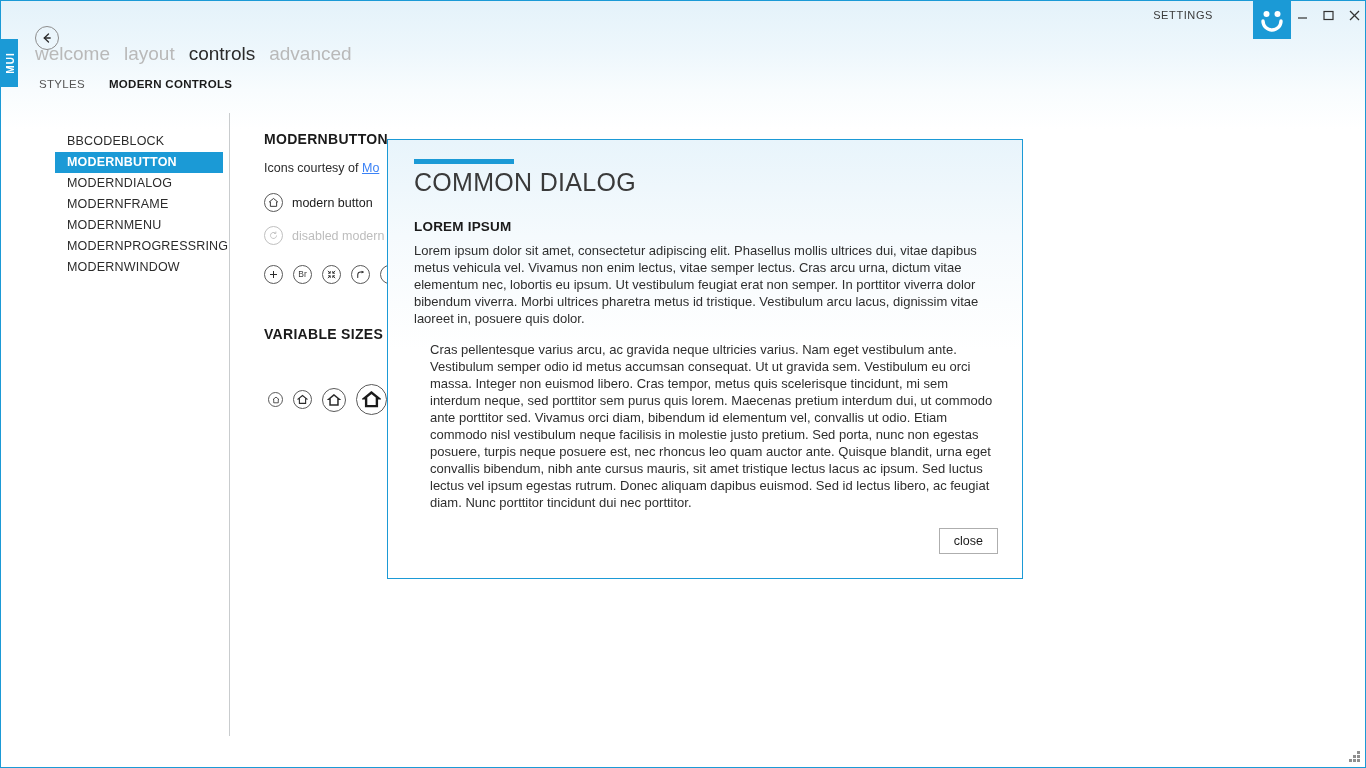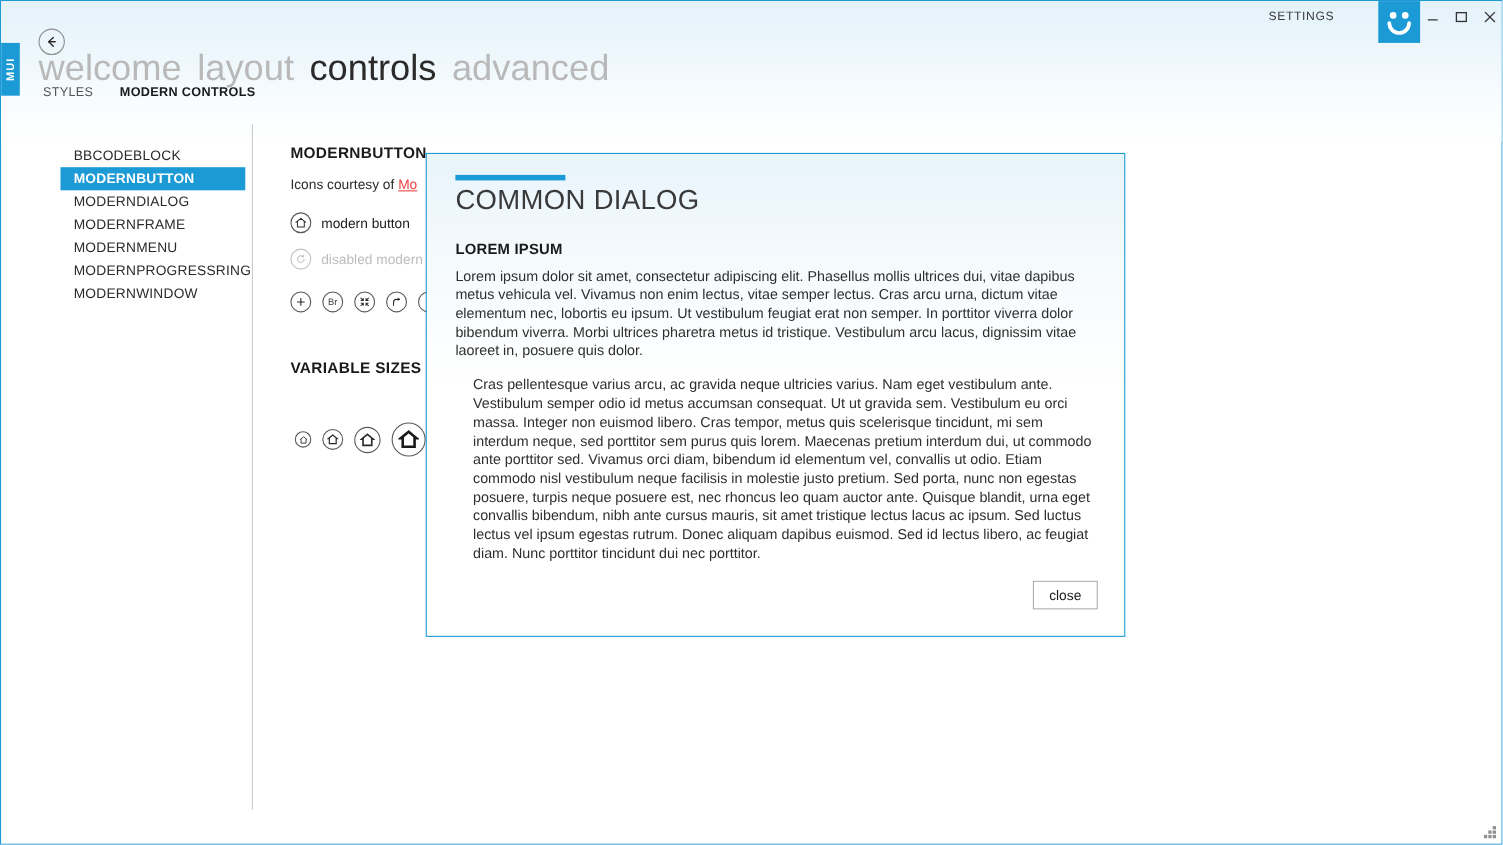--- a/index.html
+++ b/index.html
@@ -114,21 +114,21 @@
   }
 
   
   #main-nav {
     position: absolute;
     left: 34px;
     top: 42px;
     display: flex;
     align-items: baseline;
     gap: 14px;
-    font-size: 33px;
+    font-size: 19px;
     font-weight: 300;
   }
   .nav-tab {
     color: #b9b9b9;
     cursor: pointer;
     white-space: nowrap;
   }
   .nav-tab.active { color: #2b2b2b; }
 
   
@@ -191,21 +191,21 @@
     letter-spacing: 0.3px;
     margin: 0 0 14px 0;
   }
   #credit-line {
     font-size: 12.5px;
     color: #2b2b2b;
     margin: 0 0 18px 0;
     white-space: nowrap;
   }
   #credit-link {
-    color: #ef4444;
+    color: #3b82f6;
     text-decoration: underline;
     cursor: pointer;
   }
 
   .btn-row {
     display: flex;
     align-items: center;
     gap: 9px;
     margin-bottom: 14px;
   }

